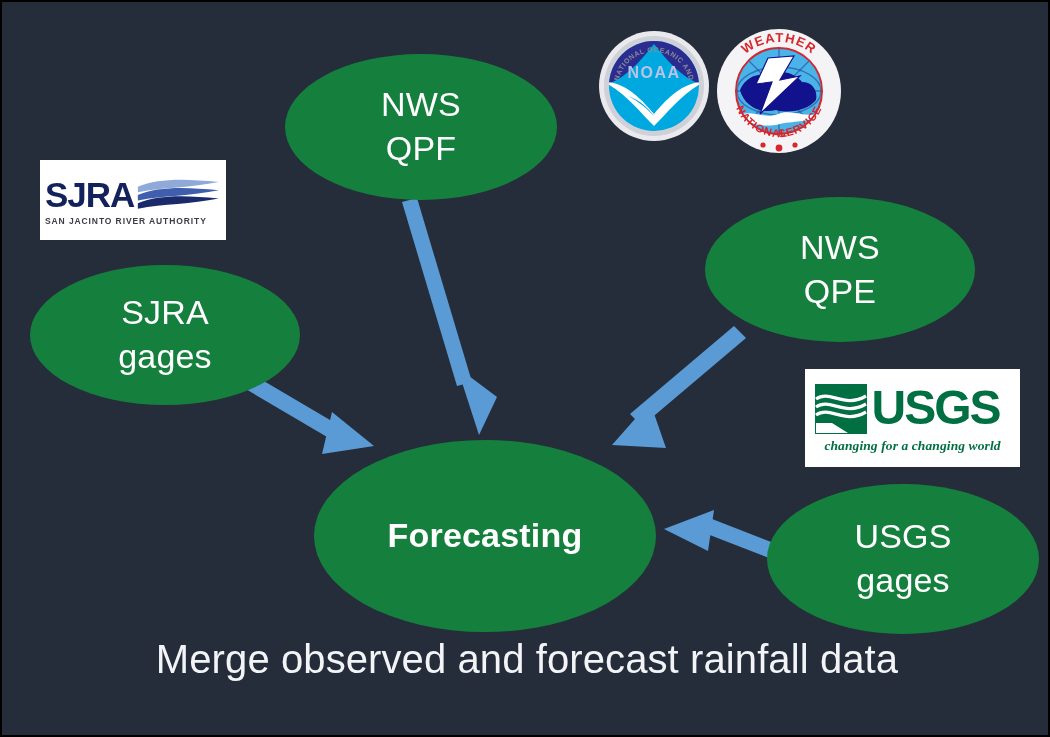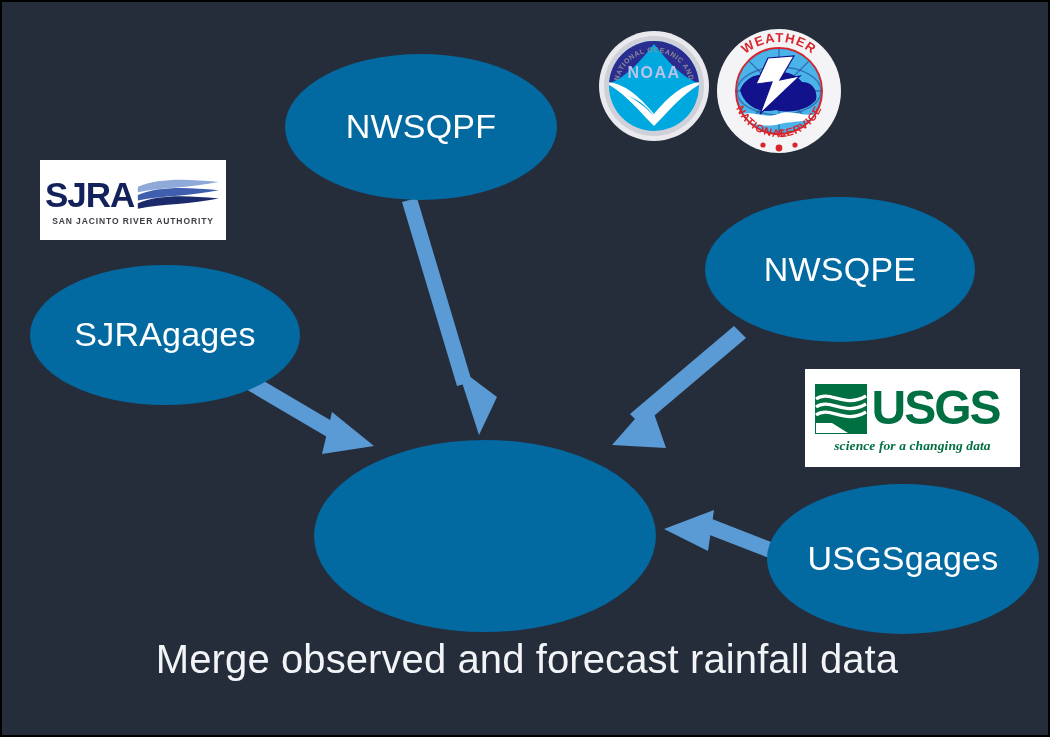--- a/index.html
+++ b/index.html
@@ -24,23 +24,23 @@
     left: 0; top: 0;
     width: 1050px;
     height: 737px;
     pointer-events: none;
   }
 
   
   .node {
     position: absolute;
     border-radius: 50%;
-    background: #0369a1;
+    background: #15803d;
     display: flex;
-    flex-direction: row;
+    flex-direction: column;
     align-items: center;
     justify-content: center;
     color: #ffffff;
     text-align: center;
     line-height: 1.28;
     letter-spacing: .2px;
     user-select: none;
   }
   .node .line { display: block; white-space: nowrap; }
 
@@ -76,21 +76,21 @@
     color: #14225c;
     letter-spacing: -1px;
     line-height: 1;
   }
   .sjra-sub {
     font-family: "Liberation Sans", sans-serif;
     font-size: 8.5px;
     font-weight: bold;
     color: #3c3c46;
     letter-spacing: .9px;
-    text-align: center;
+    text-align: left;
     margin-top: 2px;
   }
 
   
   .usgs-inner {
     width: 198px; height: 84px;
     display: flex; flex-direction: column; justify-content: center;
   }
   .usgs-top { display: flex; align-items: center; gap: 4px; }
   .usgs-word {
@@ -172,20 +172,21 @@
     <span class="line">SJRA</span>
     <span class="line">gages</span>
   </div>
 
   <div id="node-usgs" class="node">
     <span class="line">USGS</span>
     <span class="line">gages</span>
   </div>
 
   <div id="node-center" class="node">
+    <span class="line">Forecasting</span>
   </div>
 
   <div id="logo-sjra" class="logo-box">
     <div class="sjra-inner">
       <div class="sjra-top">
         <span class="sjra-word">SJRA</span>
         <svg width="92" height="40" viewBox="0 0 92 40">
           <path d="M2 12 C 24 3, 52 3, 90 7 C 60 13, 30 13, 2 18 Z" fill="#8fa9d8"></path>
           <path d="M2 21 C 24 12, 52 12, 90 16 C 60 22, 30 22, 2 27 Z" fill="#3f5fae"></path>
           <path d="M2 30 C 24 21, 52 21, 90 25 C 60 31, 30 31, 2 36 Z" fill="#1b2a6b"></path>
@@ -200,21 +201,21 @@
       <div class="usgs-top">
         <svg width="54" height="52" viewBox="0 0 54 52">
           <rect x="1" y="1" width="52" height="50" fill="#006f41"></rect>
           <path d="M2 16 C 16 6, 30 26, 52 13" stroke="#ffffff" stroke-width="3.2" fill="none"></path>
           <path d="M2 24 C 16 14, 30 34, 52 21" stroke="#ffffff" stroke-width="3.2" fill="none"></path>
           <path d="M2 32 C 16 22, 30 42, 52 29" stroke="#ffffff" stroke-width="3.2" fill="none"></path>
           <path d="M2 40 L 18 40 L 34 50 L 2 50 Z" fill="#ffffff"></path>
         </svg>
         <span class="usgs-word">USGS</span>
       </div>
-      <div class="usgs-sub">science for a changing data</div>
+      <div class="usgs-sub">changing for a changing world</div>
     </div>
   </div>
 
   <svg id="logo-noaa" class="seal" viewBox="0 0 112 112">
     <defs>
       <clipPath id="noaaClip">
           <circle cx="56" cy="56" r="45"></circle>
         </clipPath>
       <path id="noaaArcTop" d="M 20 58 A 36 36 0 0 1 92 58" fill="none"></path>
     </defs>

